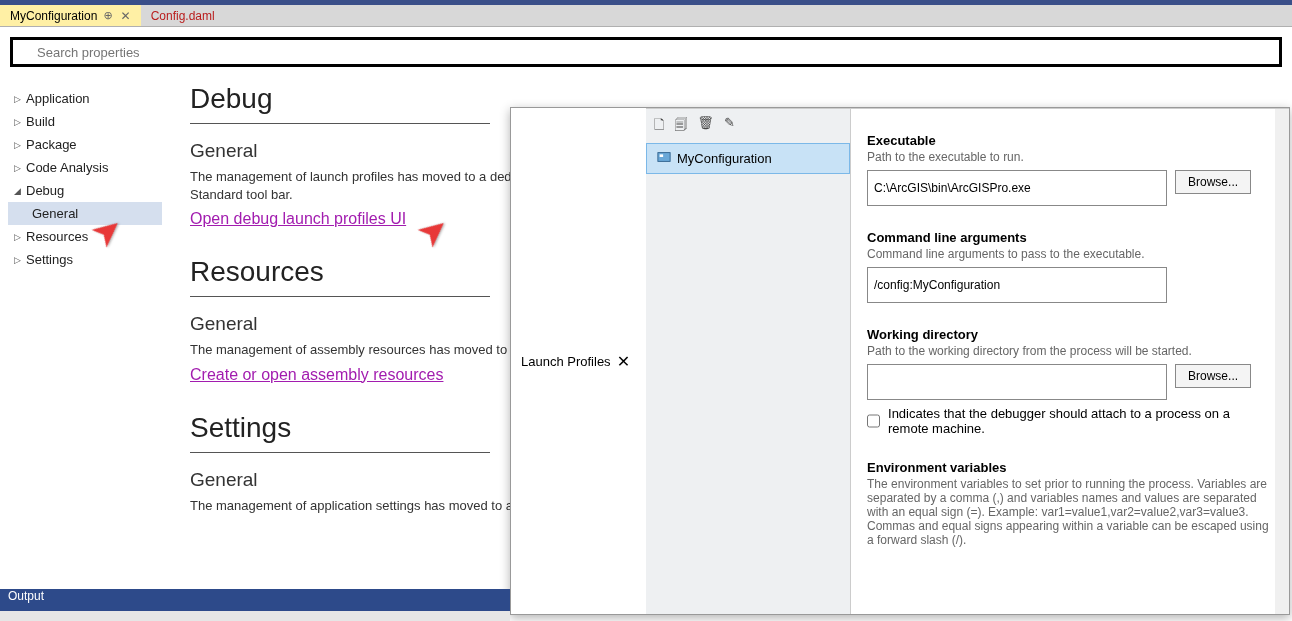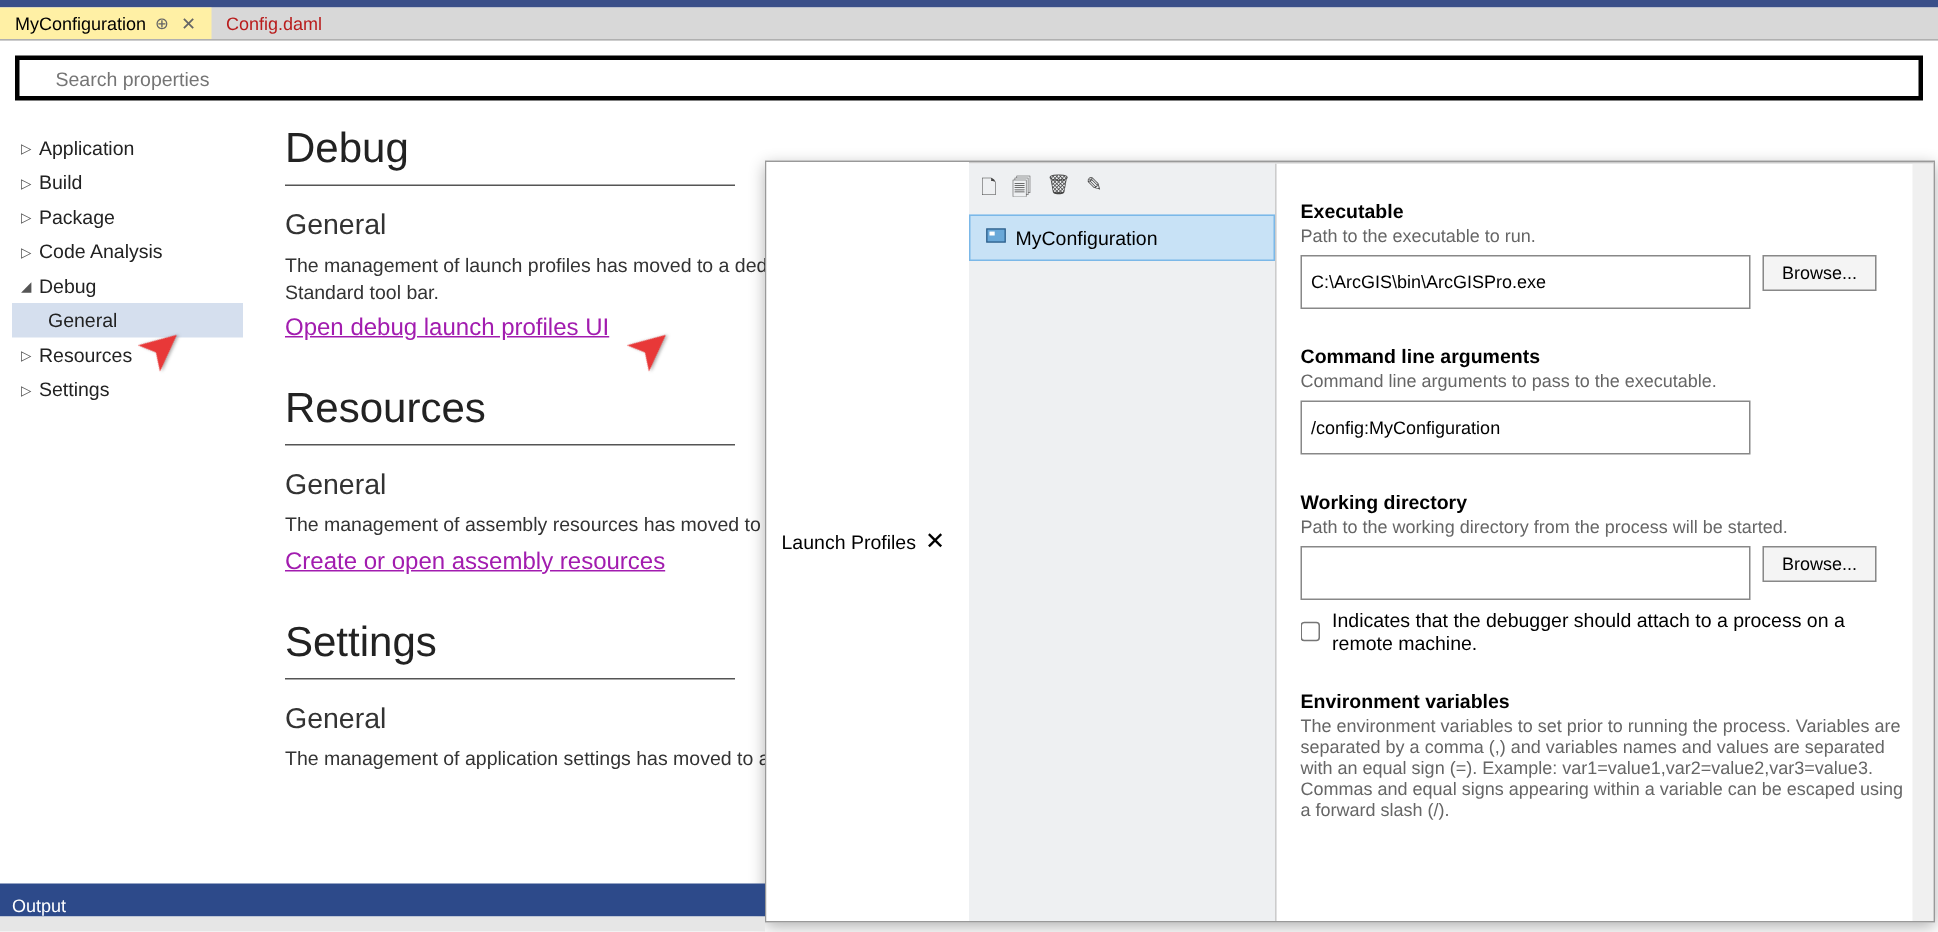--- a/index.html
+++ b/index.html
@@ -45,21 +45,21 @@
 .dlg-right { flex: 1; padding: 14px 16px; overflow-y: auto; font-size: 13px; position: relative; }
 .dlg-right .scrollgutter { position: absolute; right: 0; top: 0; width: 14px; height: 100%; background: #f0f0f0; }
 .fieldlabel { font-weight: 600; margin-bottom: 2px; margin-top: 10px; }
 .fieldhint { color: #666; font-size: 12px; margin-bottom: 6px; }
 .fieldrow { display: flex; gap: 8px; margin-bottom: 6px; }
 .fieldrow input[type=text] { flex: 0 0 300px; height: 36px; border: 1px solid #888; padding: 0 6px; font-size: 12px; }
 .fieldrow button { height: 24px; padding: 0 12px; font-size: 12px; border: 1px solid #888; background: #f4f4f4; cursor: pointer; }
 .checkbox-row { display: flex; align-items: center; gap: 8px; margin-top: 4px; font-size: 13px; }
 .checkbox-row input { width: 14px; height: 14px; }
 
-.output-bar { position: absolute; bottom: 10px; left: 0; width: 510px; height: 22px; background: #2d4a8a; color: #fff; font-size: 12px; display: flex; align-items: flex-end; padding: 0 8px; }
+.output-bar { position: absolute; bottom: 10px; left: 0; width: 510px; height: 22px; background: #2d4a8a; color: #fff; font-size: 12px; display: flex; align-items: flex-start; padding: 0 8px; }
 .output-under { position: absolute; bottom: 0; left: 0; width: 510px; height: 10px; background: #e6e6e6; }
 
 .icon-sq { width: 14px; height: 14px; display: inline-block; }
 </style>
 </head>
 <body>
 
 <div class="topbar"></div>
 
 <div class="tabs">

